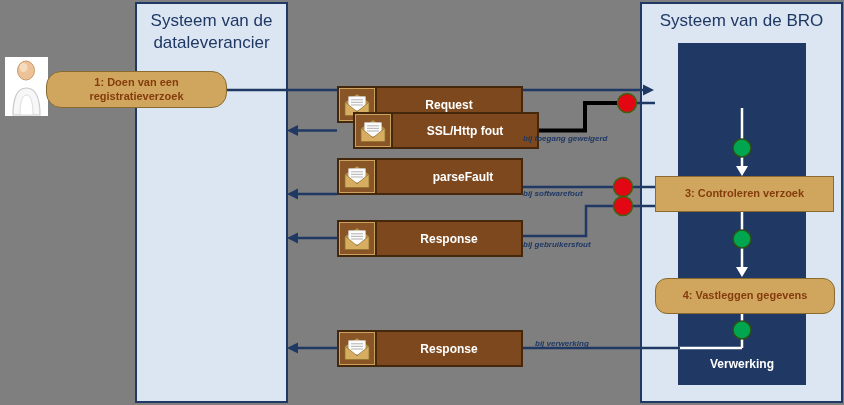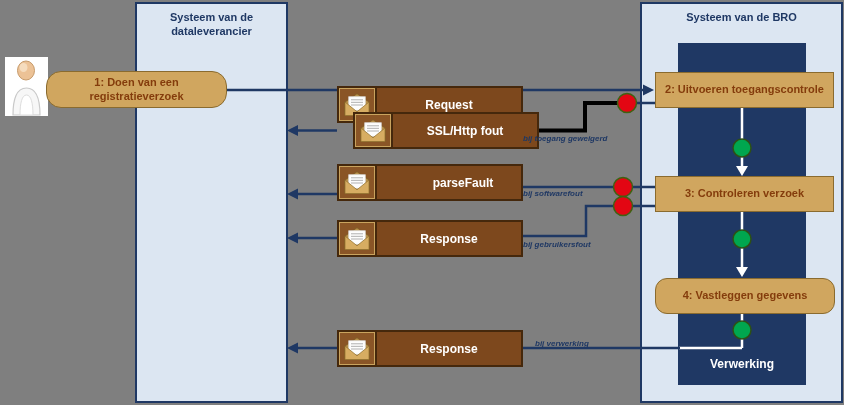--- a/index.html
+++ b/index.html
@@ -7,21 +7,21 @@
     --brown:#7d481d; --brown-dark:#45280c; --brown-icon:#8a5526;
     --tan:#d0a65f; --tan-border:#8a6b2f; --step-text:#843c0c;
     --red:#e30613; --green:#00a64f; --white:#ffffff;
   }
   *{margin:0;padding:0;box-sizing:border-box;}
   body{font-family:"Liberation Sans",sans-serif;background:#555;}
   .canvas{position:relative;width:844px;height:405px;background:var(--bg);overflow:hidden;}
 
   .panel{position:absolute;background:var(--panel);border:2px solid var(--navy);}
   .panel-title{position:absolute;top:6px;left:0;width:100%;text-align:center;
-    font-size:11px;font-weight:bold;color:var(--navy);line-height:1.3;}
+    font-size:17px;font-weight:normal;color:var(--navy);line-height:1.3;}
   .panel-title.wrap{padding:0 8px;}
 
   .lane{position:absolute;left:678px;top:43px;width:128px;height:342px;background:var(--navy);}
   .lane-label{position:absolute;bottom:14px;left:0;width:100%;text-align:center;
     color:var(--white);font-size:12px;font-weight:bold;}
 
   .overlay{position:absolute;left:0;top:0;width:844px;height:405px;pointer-events:none;}
 
   .step{position:absolute;background:var(--tan);border:1.5px solid var(--tan-border);
     color:var(--step-text);font-size:11px;font-weight:bold;display:flex;
@@ -124,23 +124,20 @@
       <ellipse cx="21" cy="13.5" rx="8.5" ry="9.5" fill="#ecc296" stroke="#c79b6b" stroke-width="1"></ellipse>
       <ellipse cx="18.5" cy="10.5" rx="4" ry="4.5" fill="#f7e2c8" opacity="0.8"></ellipse>
       <path d="M8,58 C8,42 11.5,31 21.5,31 C31.5,31 35,42 35,58 Z" fill="#f7f7f7" stroke="#c9c9c9" stroke-width="1.2"></path>
       <path d="M15,58 C15,46 17,38 21.5,38 C26,38 28,46 28,58 Z" fill="#ffffff" stroke="#dddddd" stroke-width="1"></path>
     </svg>
   </div>
 
   <div class="step" style="left:46px;top:71px;width:181px;height:37px;padding:0 22px;border-radius:15px;">
     <span>1: Doen van een registratieverzoek</span>
   </div>
-  <div class="step" style="left:655px;top:72px;width:179px;height:36px;">
-    <span>2: Uitvoeren toegangscontrole</span>
-  </div>
   <div class="step" style="left:655px;top:176px;width:179px;height:36px;">
     <span>3: Controleren verzoek</span>
   </div>
   <div class="step" style="left:655px;top:278px;width:180px;height:36px;border-radius:12px;">
     <span>4: Vastleggen gegevens</span>
   </div>
 
   <div class="msg" style="top:86px;">
     <span class="msg-icon">
       <svg width="30" height="28" viewBox="0 0 40 36">
@@ -162,21 +159,21 @@
         <rect x="9" y="7" width="22" height="18" fill="#fdfdfd" stroke="#dddddd"></rect>
         <line x1="12" y1="11" x2="28" y2="11" stroke="#b9b9b9" stroke-width="1.5"></line>
         <line x1="12" y1="14.5" x2="28" y2="14.5" stroke="#b9b9b9" stroke-width="1.5"></line>
         <line x1="12" y1="18" x2="28" y2="18" stroke="#b9b9b9" stroke-width="1.5"></line>
         <polygon points="4,14 20,27 36,14 36,32 4,32" fill="#d7ad62" stroke="#92702f" stroke-width="1"></polygon>
       </svg>
     </span>
     <span class="msg-label">SSL/Http fout</span>
   </div>
 
-  <div class="msg" style="top:164px;gap:28px;">
+  <div class="msg" style="top:158px;gap:28px;">
     <span class="msg-icon">
       <svg width="30" height="28" viewBox="0 0 40 36">
         <polygon points="4,14 20,3 36,14 36,32 4,32" fill="#b8904c" stroke="#7a5a24" stroke-width="1"></polygon>
         <rect x="9" y="7" width="22" height="18" fill="#fdfdfd" stroke="#dddddd"></rect>
         <line x1="12" y1="11" x2="28" y2="11" stroke="#b9b9b9" stroke-width="1.5"></line>
         <line x1="12" y1="14.5" x2="28" y2="14.5" stroke="#b9b9b9" stroke-width="1.5"></line>
         <line x1="12" y1="18" x2="28" y2="18" stroke="#b9b9b9" stroke-width="1.5"></line>
         <polygon points="4,14 20,27 36,14 36,32 4,32" fill="#d7ad62" stroke="#92702f" stroke-width="1"></polygon>
       </svg>
     </span>

